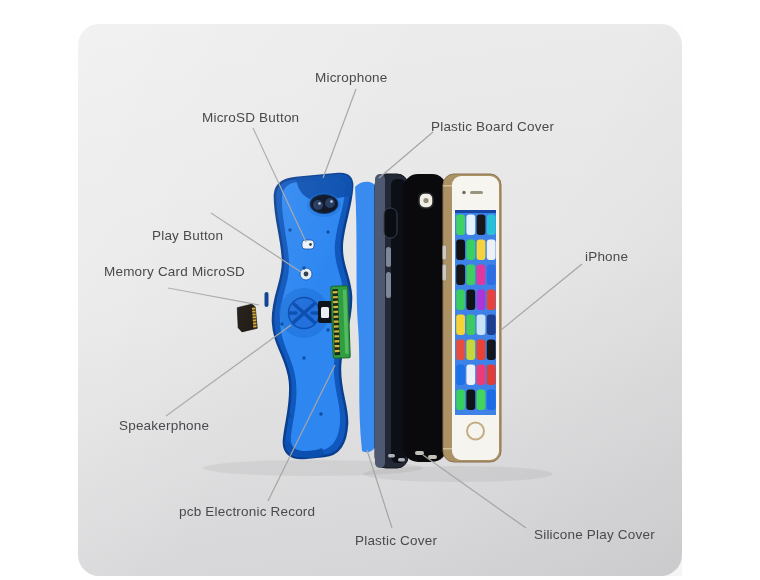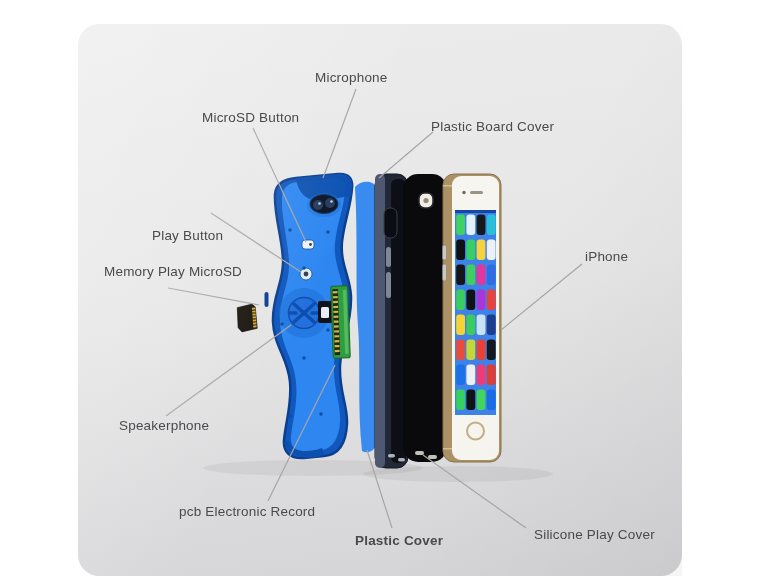--- a/index.html
+++ b/index.html
@@ -191,21 +191,21 @@
           <line x1="314" y1="504" x2="289" y2="426" stroke="#a6a6a6" stroke-width="1.2"></line>
           <line x1="448" y1="504" x2="345" y2="431" stroke="#a6a6a6" stroke-width="1.2"></line>
         </g>
     </svg>
 
     <div id="labels">
         <div class="label" style="left: 237px; top: 46px; color: rgb(74, 74, 77);">Microphone</div>
         <div class="label" style="left: 124px; top: 86px; color: rgb(74, 74, 77);">MicroSD Button</div>
         <div class="label" style="left: 353px; top: 95px; color: rgb(74, 74, 77);">Plastic Board Cover</div>
         <div class="label" style="left: 74px; top: 172px; color: rgb(74, 74, 77); margin-top: 32px;">Play Button</div>
-        <div class="label" style="left: 26px; top: 240px; color: rgb(74, 74, 77);">Memory Play MicroSD</div>
+        <div class="label" style="left: 26px; top: 240px; color: rgb(74, 74, 77);">Memory Card MicroSD</div>
         <div class="label" style="left: 507px; top: 225px; color: rgb(74, 74, 77); text-align: right;">iPhone</div>
         <div class="label" style="left: 41px; top: 394px; color: rgb(74, 74, 77);">Speakerphone</div>
         <div class="label" style="left: 101px; top: 480px; color: rgb(74, 74, 77);">pcb Electronic Record</div>
-        <div class="label" style="left: 277px; top: 509px; color: rgb(74, 74, 77); font-weight: bold;">Plastic Cover</div>
+        <div class="label" style="left: 277px; top: 509px; color: rgb(74, 74, 77);">Plastic Cover</div>
         <div class="label" style="left: 456px; top: 503px; color: rgb(74, 74, 77);">Silicone Play Cover</div>
       </div>
   </div>
 </div>
 
 </body></html>

